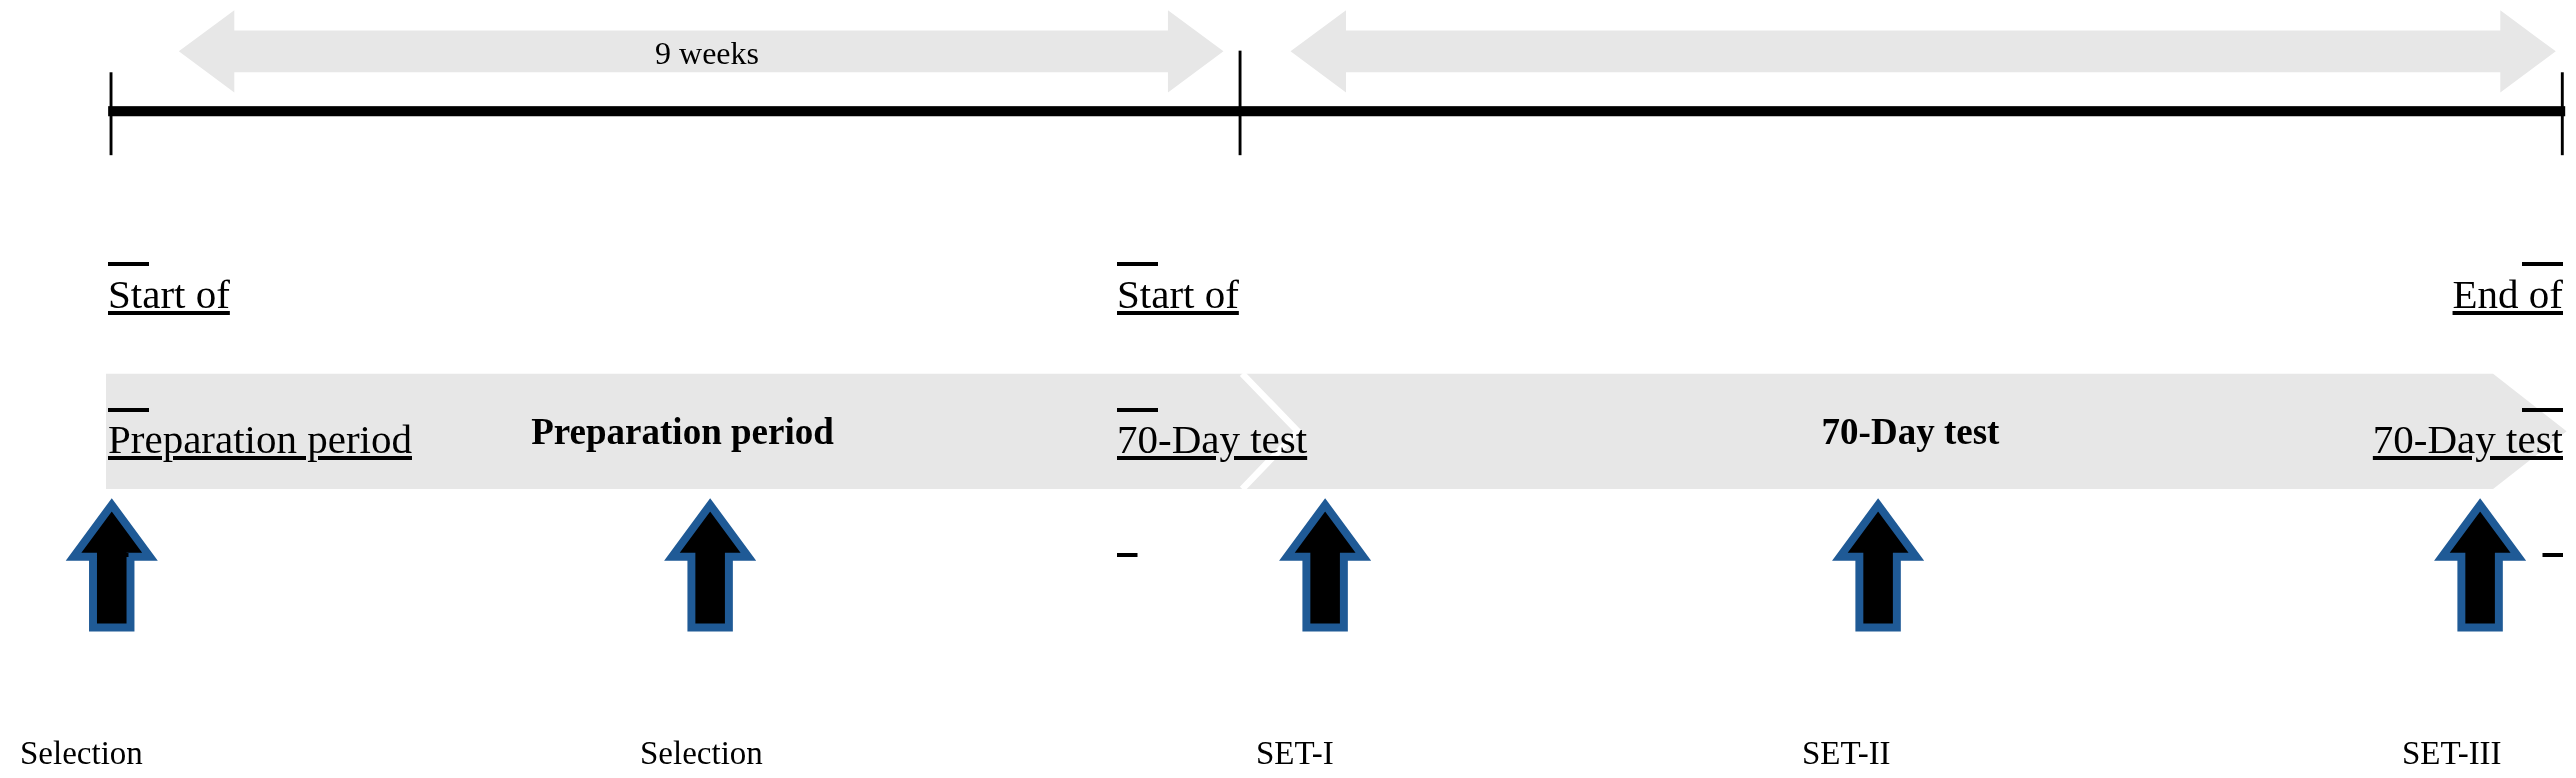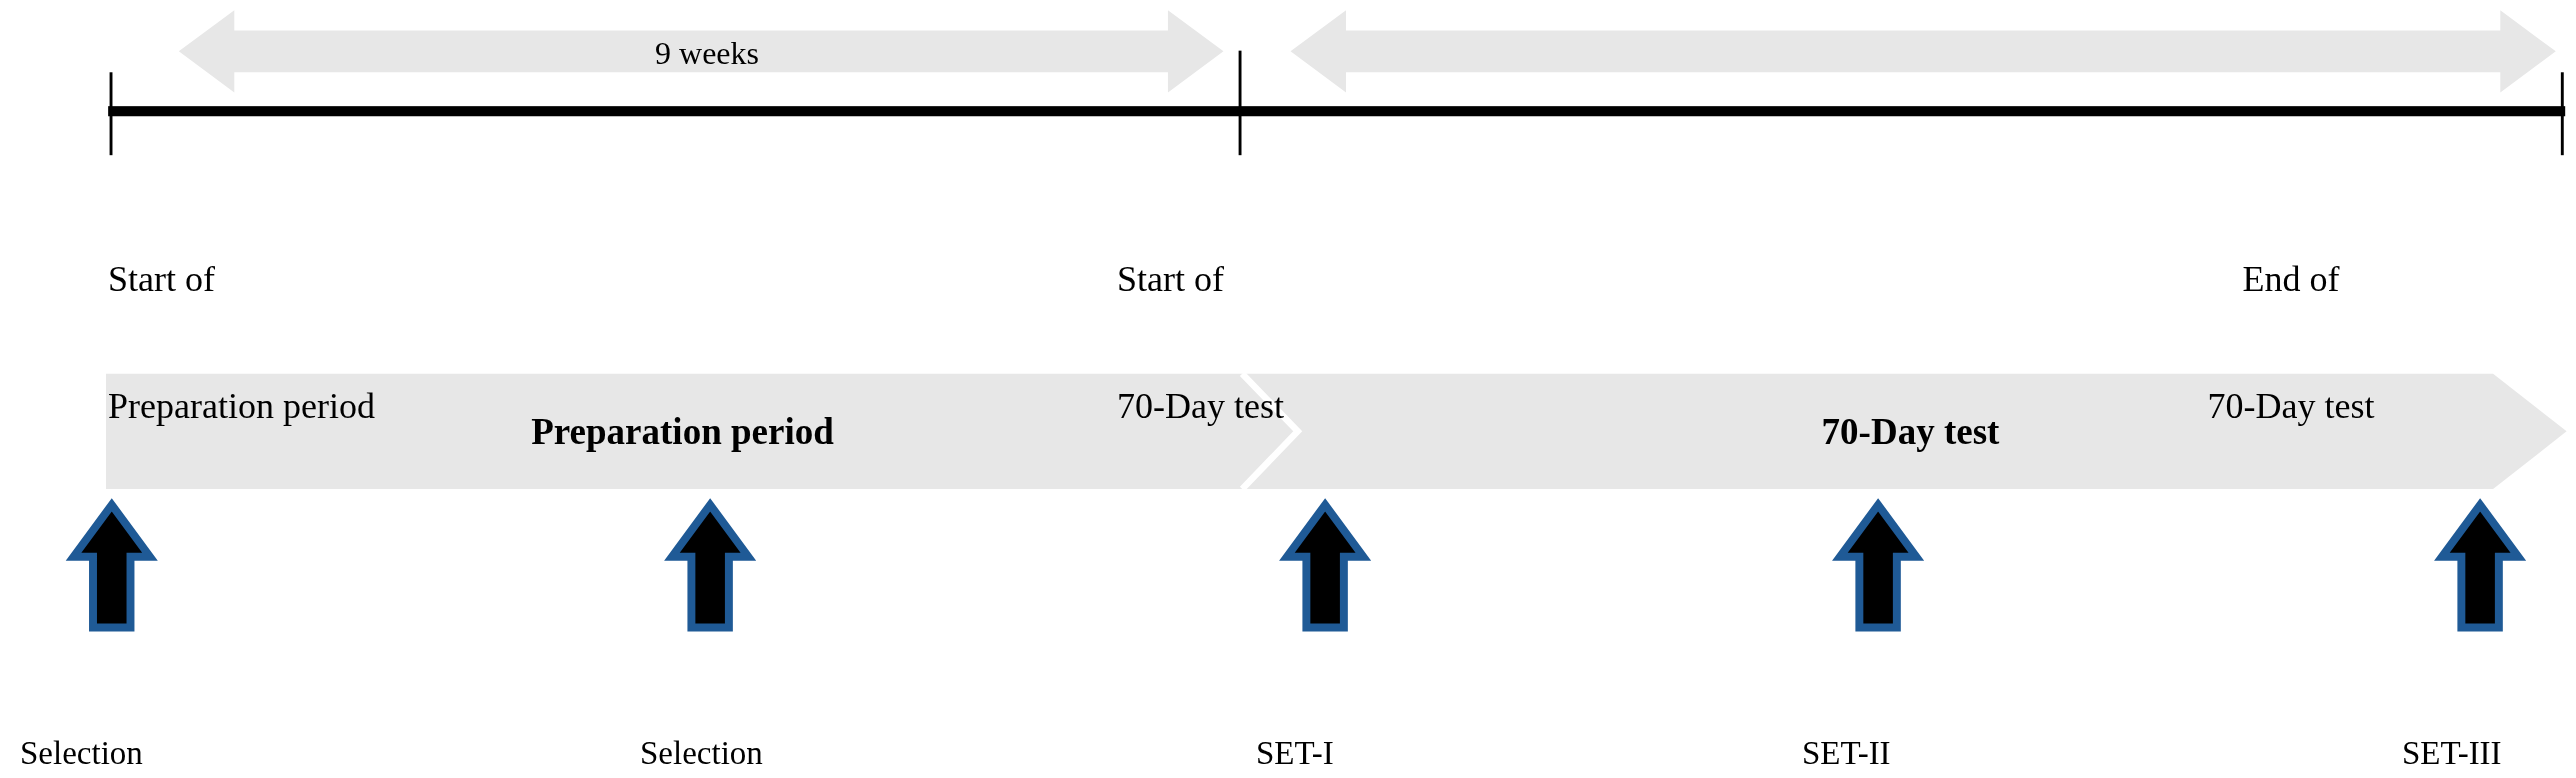--- a/index.html
+++ b/index.html
@@ -40,24 +40,25 @@
   }
 
   
   .duration-label {
     font-size: 32px;
     text-align: center;
   }
 
   
   .milestone-caption {
-    font-size: 36px;
+    font-size: 41px;
+    text-decoration: underline;
   }
   .milestone-caption.right-align {
-    text-align: center;
+    text-align: right;
   }
 
   
   .phase-title {
     font-size: 37px;
     font-weight: bold;
     text-align: center;
   }
 
   

